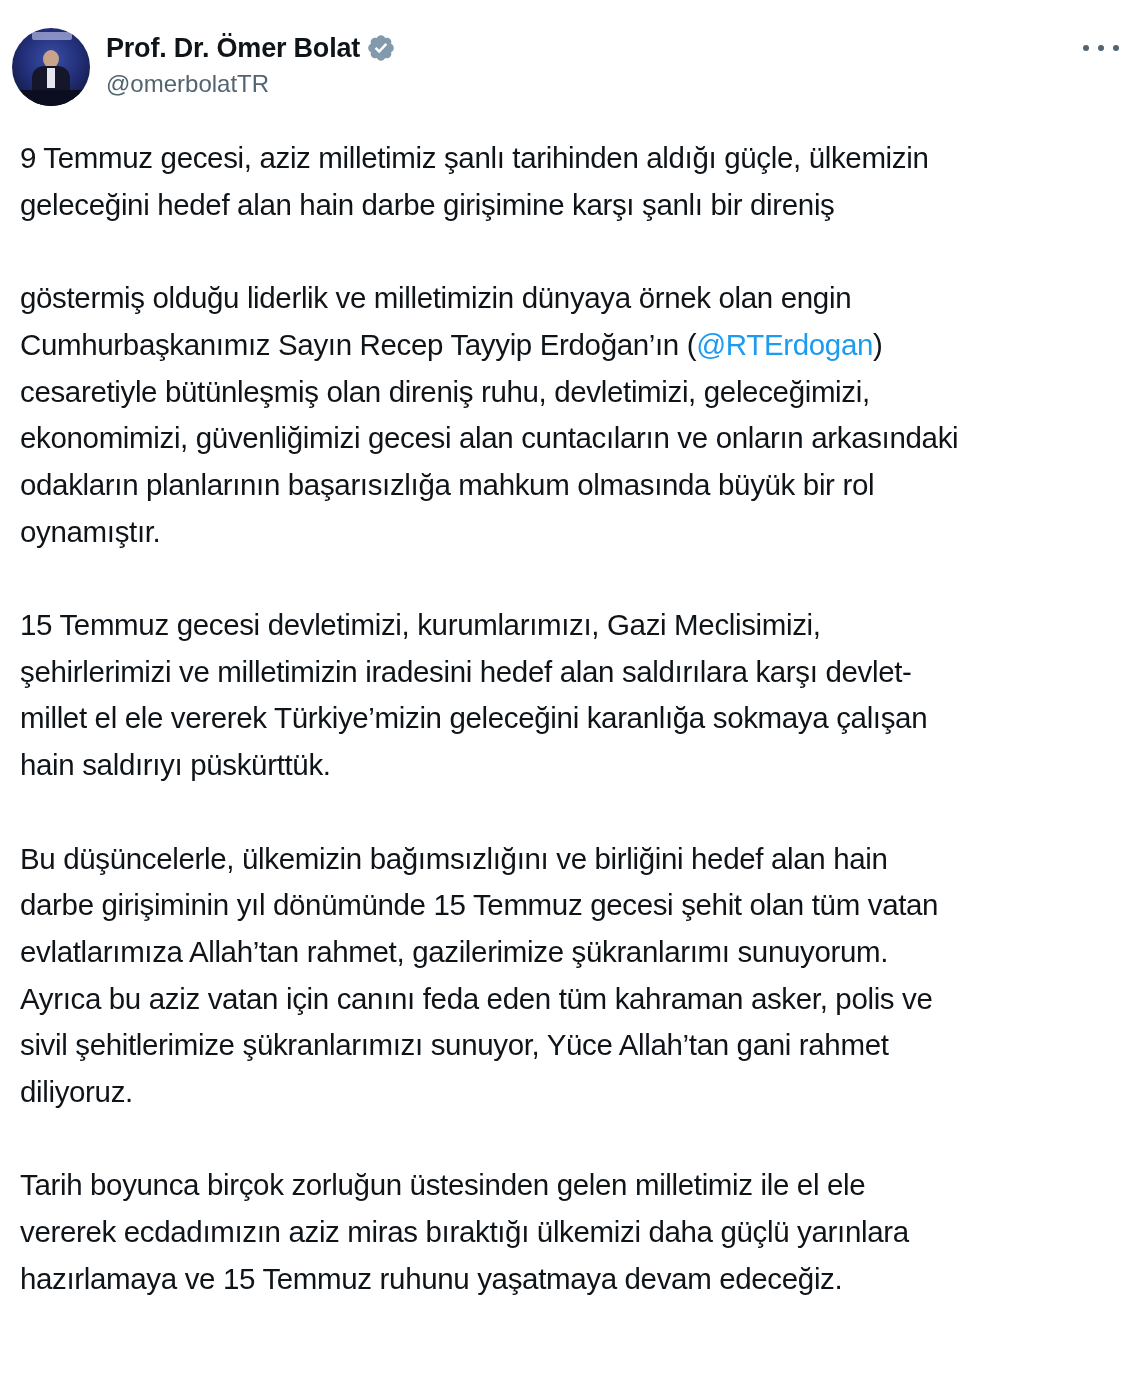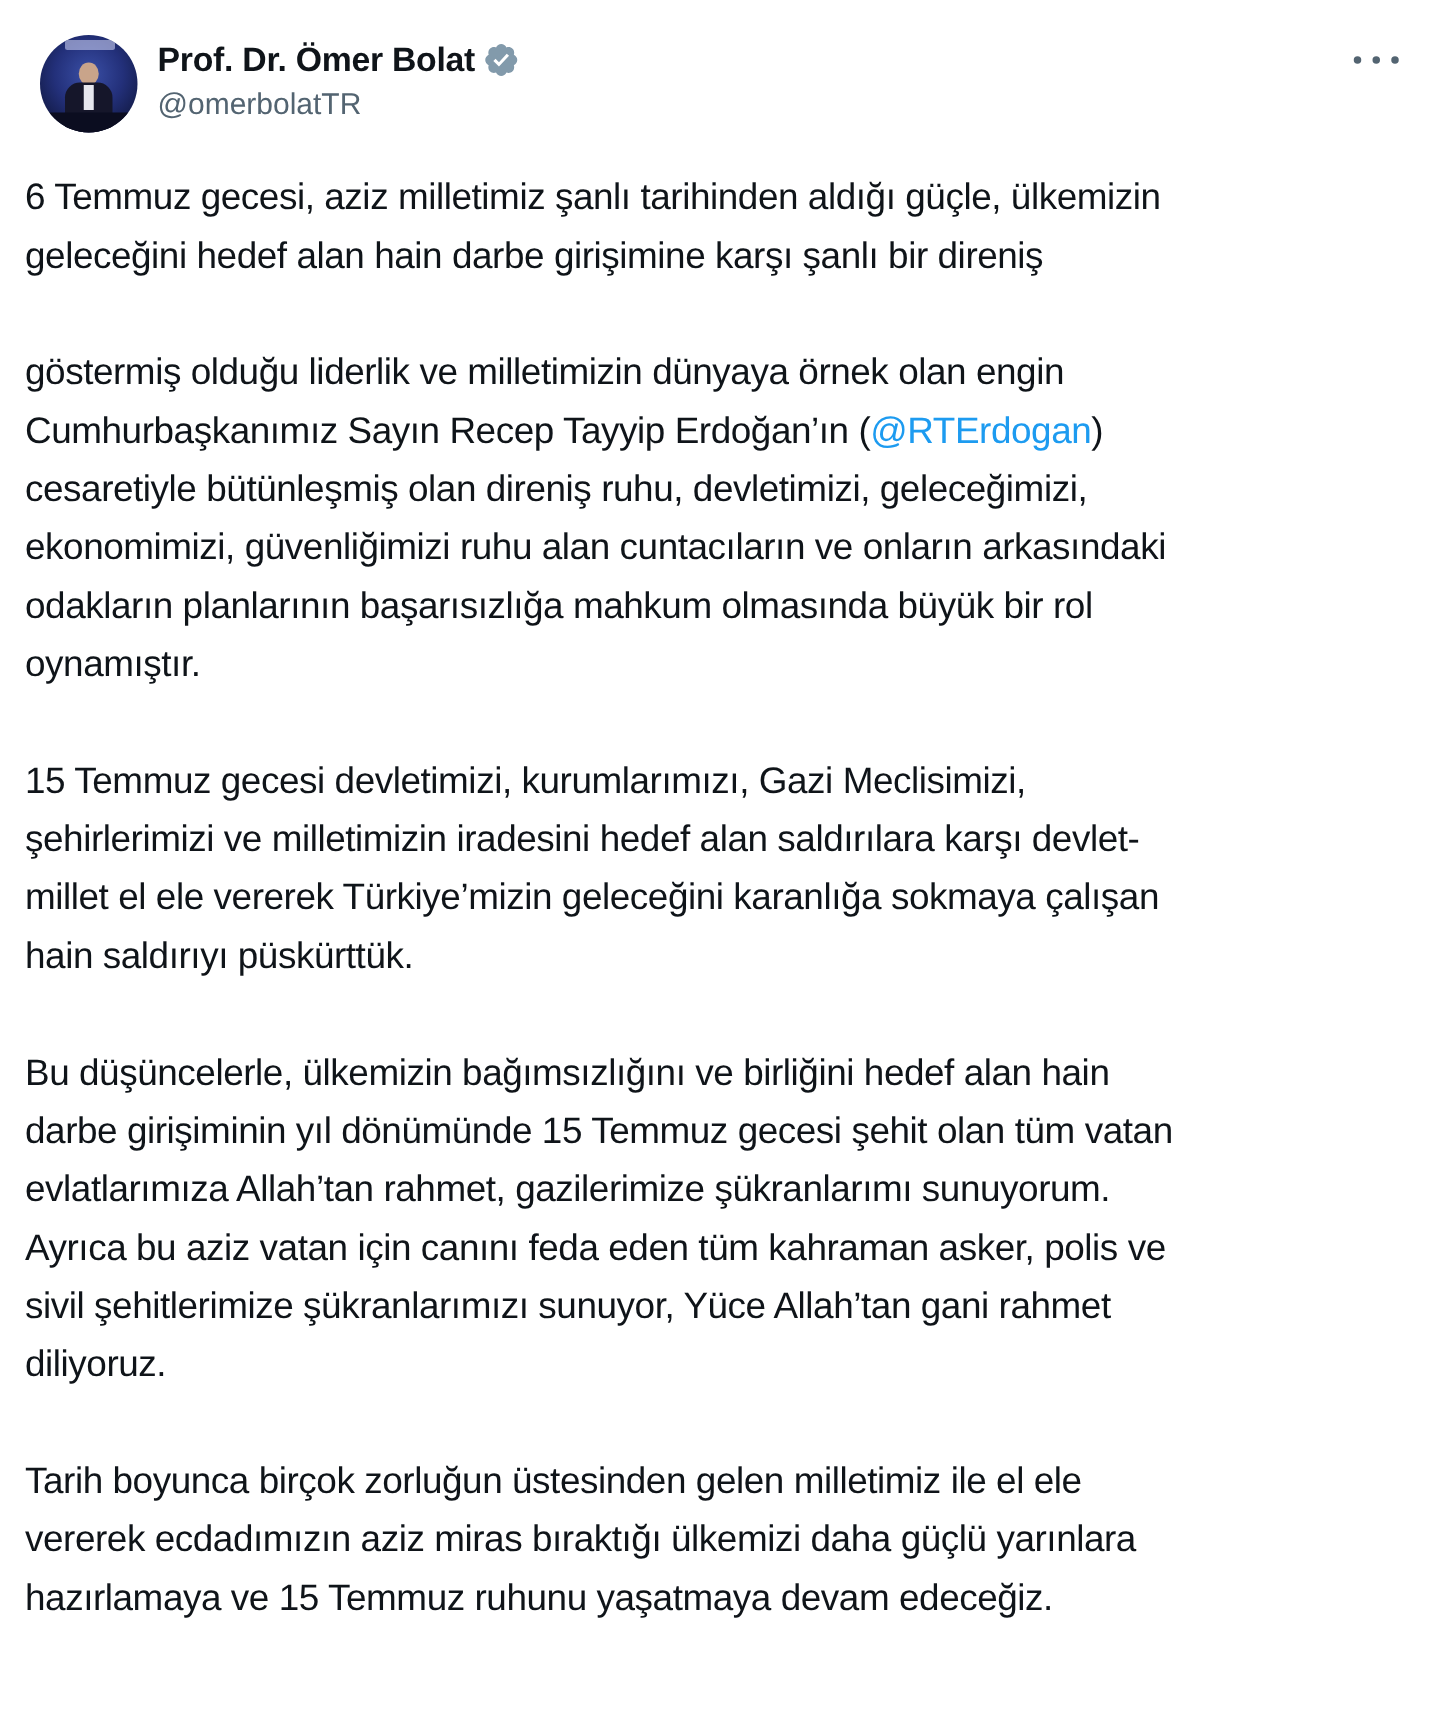--- a/index.html
+++ b/index.html
@@ -15,21 +15,21 @@
       position: relative;
     }
     .tweet {
       position: absolute;
       left: 0; top: 0;
       width: 1144px;
       height: 1376px;
     }
     .header {
       position: absolute;
-      left: 32px;
+      left: 12px;
       top: 28px;
       width: 1104px;
       height: 80px;
     }
     .avatar {
       position: absolute;
       left: 0;
       top: 0;
       width: 78px;
       height: 78px;
@@ -179,29 +179,29 @@
 
   <div class="more-button">
     <span class="dot"></span>
     <span class="dot"></span>
     <span class="dot"></span>
   </div>
 
   <div class="body-text">
 
     <div class="para">
-      <span class="line">6 Temmuz gecesi, aziz milletimiz şanlı tarihinden aldığı güçle, ülkemizin</span>
+      <span class="line">9 Temmuz gecesi, aziz milletimiz şanlı tarihinden aldığı güçle, ülkemizin</span>
       <span class="line">geleceğini hedef alan hain darbe girişimine karşı şanlı bir direniş</span>
     </div>
 
     <div class="para">
       <span class="line">göstermiş olduğu liderlik ve milletimizin dünyaya örnek olan engin</span>
       <span class="line"><span>Cumhurbaşkanımız Sayın Recep Tayyip Erdoğan’ın (</span><span class="mention">@RTErdogan</span><span>)</span></span>
       <span class="line">cesaretiyle bütünleşmiş olan direniş ruhu, devletimizi, geleceğimizi,</span>
-      <span class="line">ekonomimizi, güvenliğimizi ruhu alan cuntacıların ve onların arkasındaki</span>
+      <span class="line">ekonomimizi, güvenliğimizi gecesi alan cuntacıların ve onların arkasındaki</span>
       <span class="line">odakların planlarının başarısızlığa mahkum olmasında büyük bir rol</span>
       <span class="line">oynamıştır.</span>
     </div>
 
     <div class="para">
       <span class="line">15 Temmuz gecesi devletimizi, kurumlarımızı, Gazi Meclisimizi,</span>
       <span class="line">şehirlerimizi ve milletimizin iradesini hedef alan saldırılara karşı devlet-</span>
       <span class="line">millet el ele vererek Türkiye’mizin geleceğini karanlığa sokmaya çalışan</span>
       <span class="line">hain saldırıyı püskürttük.</span>
     </div>

